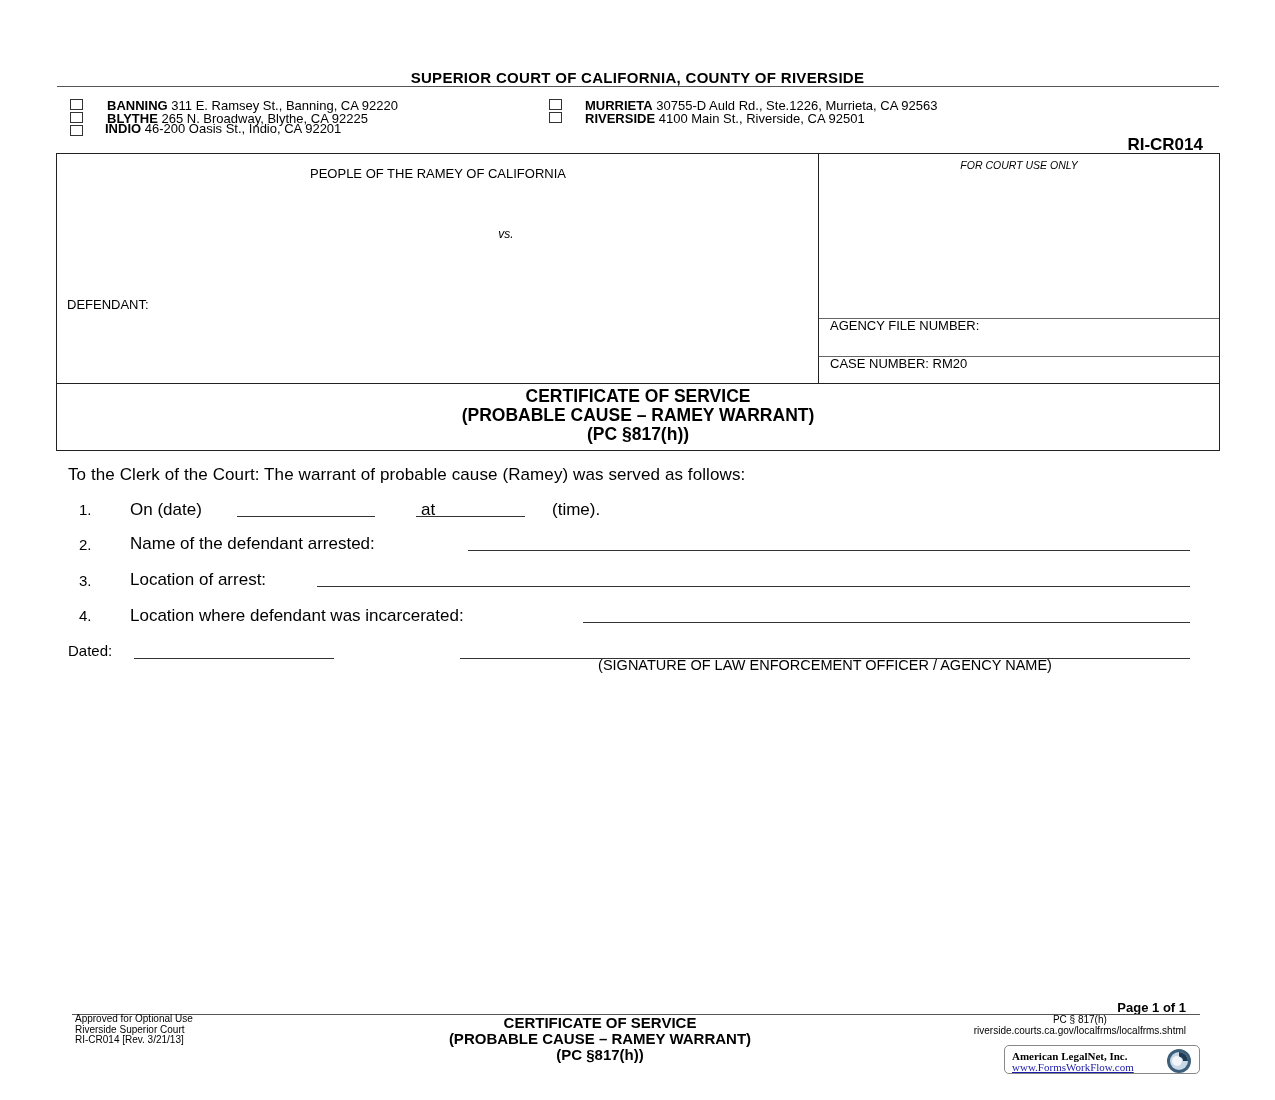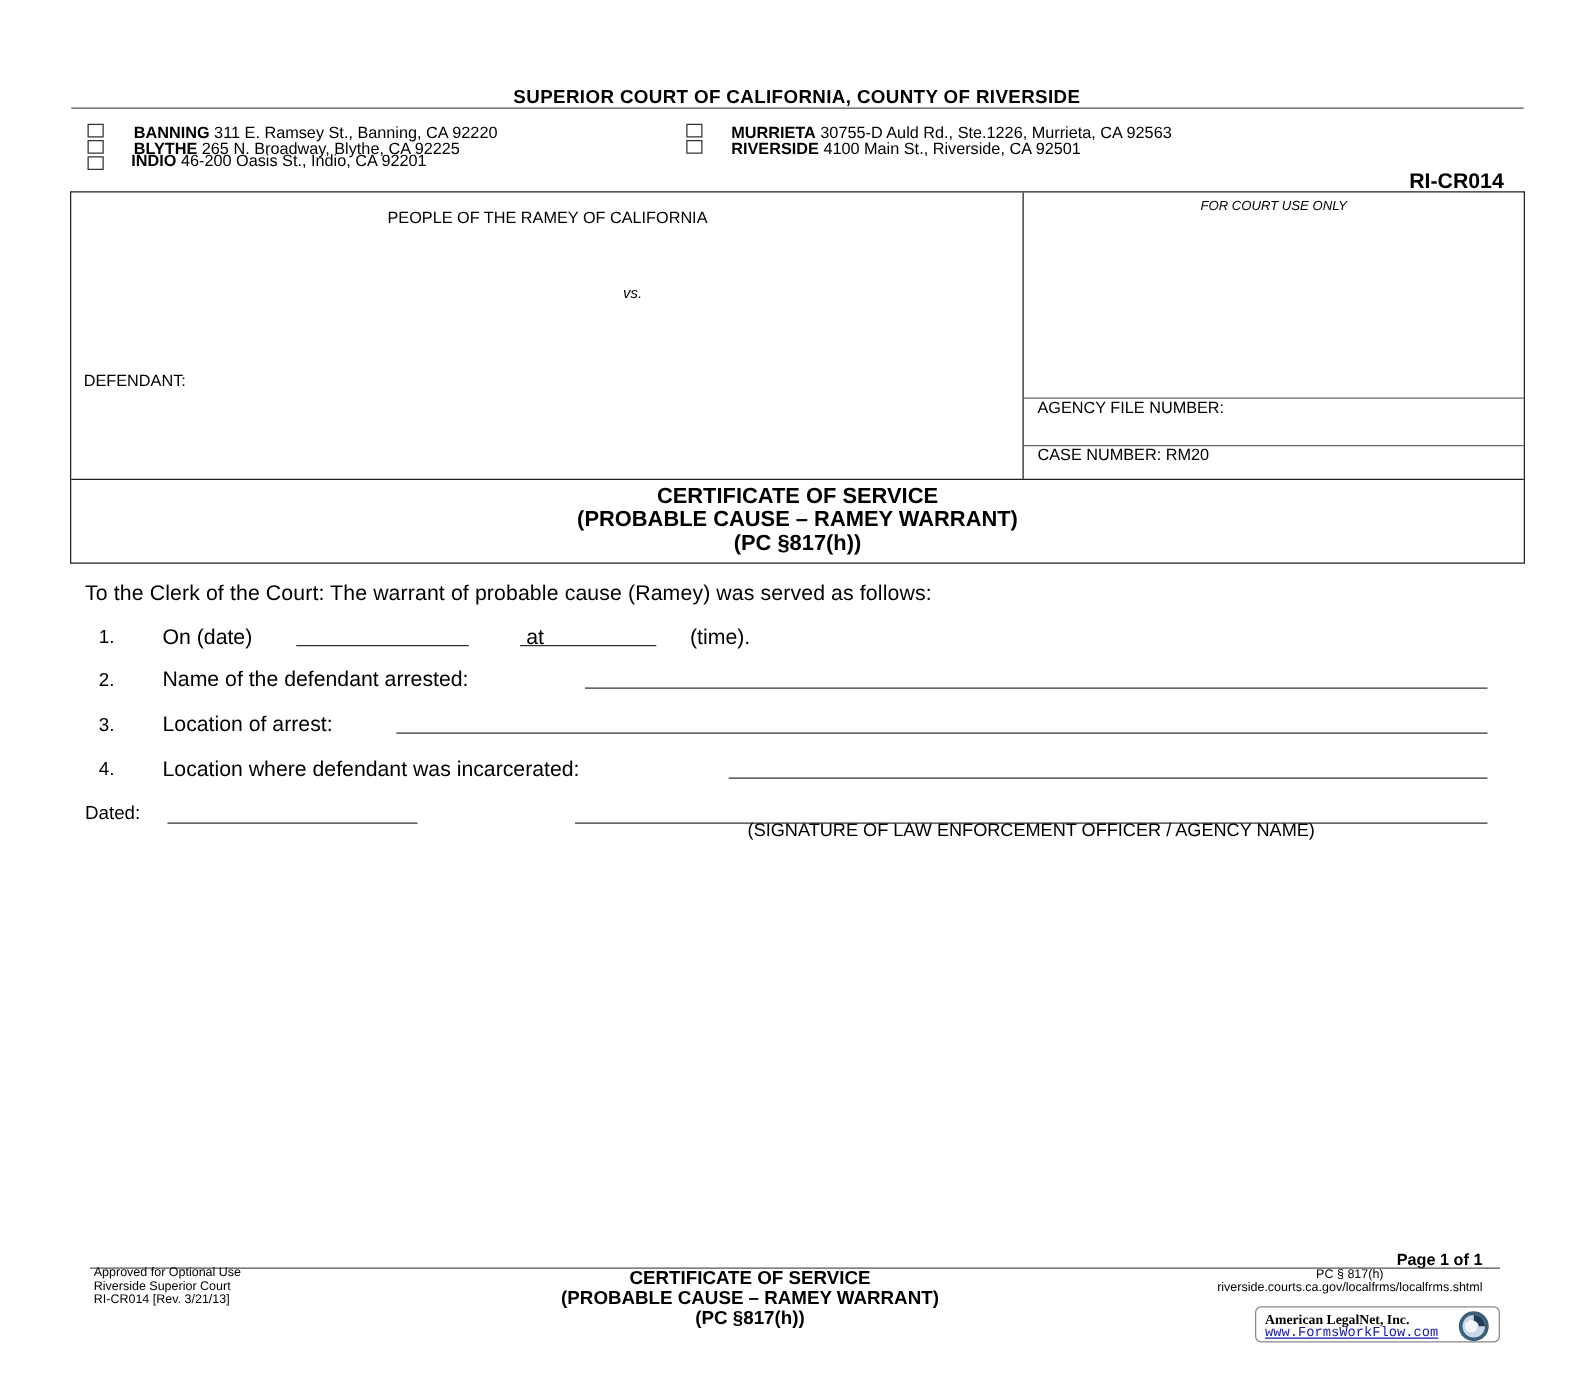--- a/index.html
+++ b/index.html
@@ -37,21 +37,21 @@
   .sig-caption { left: 460px; width: 730px; top: 657px; text-align: center; font-size: 14.5px; }
 
   
   .foot-rule { left: 72px; width: 1128px; top: 1014px; height: 1px; background: #555; }
   .foot-left { left: 75px; top: 1014px; font-size: 10px; line-height: 10.5px; }
   .foot-center { left: 350px; width: 500px; top: 1015px; text-align: center; font-weight: bold; font-size: 15px; line-height: 16px; }
   .page-num { right: 89px; top: 1000px; font-weight: bold; font-size: 13px; }
   .foot-right-small { right: 89px; top: 1014px; font-size: 10px; line-height: 11px; text-align: center; }
   .logo { left: 1004px; top: 1045px; width: 196px; height: 29px; border: 1px solid #888; border-radius: 5px; background: #fff; }
   .logo-name { left: 7px; top: 4px; font-family: "Liberation Serif", serif; font-weight: bold; font-size: 11px; }
-  .logo-url { left: 7px; top: 15px; font-family: Liberation Mono, monospace; font-size: 11px; color: #1a1aa8; text-decoration: underline; }
+  .logo-url { left: 7px; top: 15px; font-family: Liberation Serif, serif; font-size: 11px; color: #1a1aa8; text-decoration: underline; }
   .logo-globe { left: 158px; top: 2px; width: 32px; height: 26px; }
 </style>
 </head>
 <body>
 
 <div class="abs court-title">SUPERIOR COURT OF CALIFORNIA, COUNTY OF RIVERSIDE</div>
 <div class="abs court-rule"></div>
 
 <div class="abs loc" style="left:70px; top:99px;">
   <span class="cb"></span>

